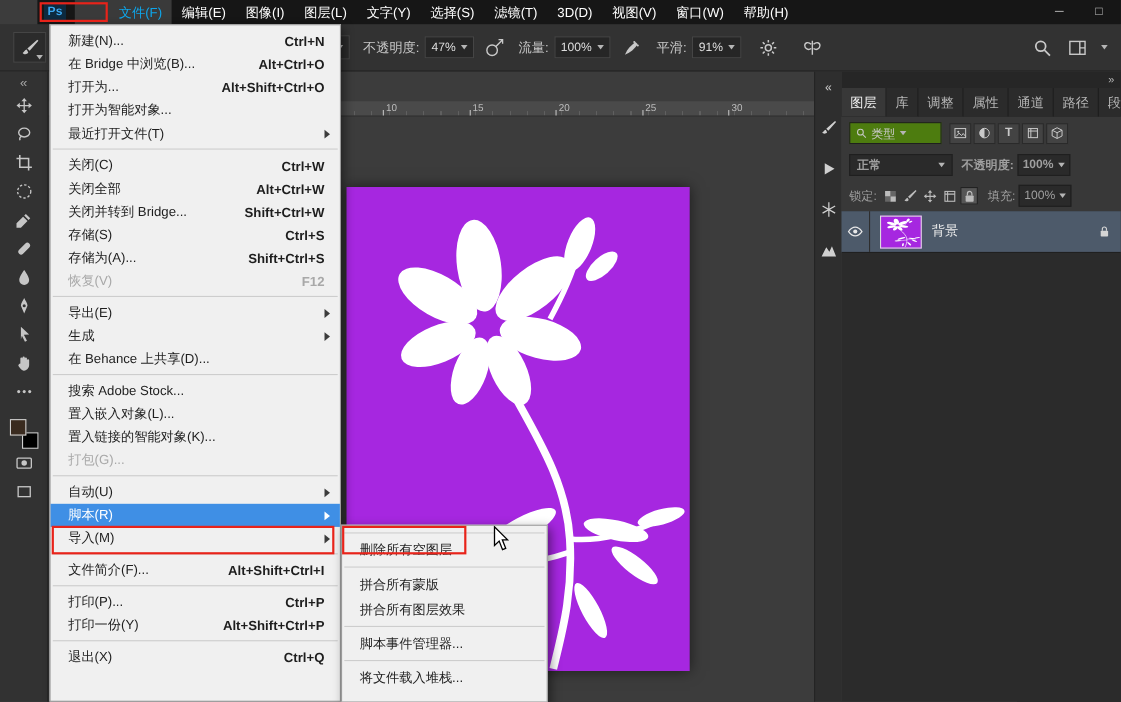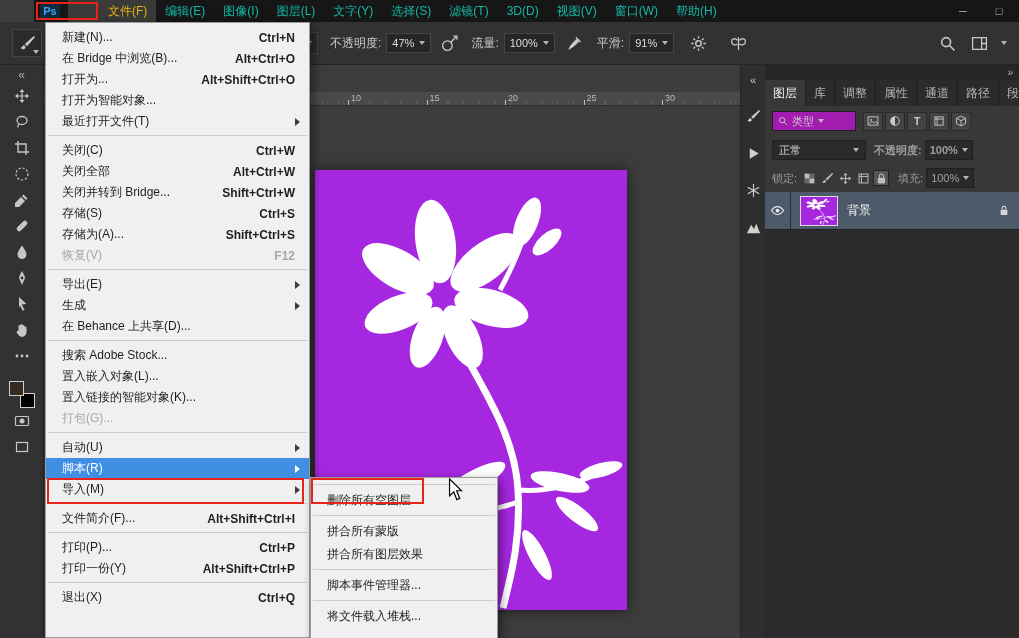--- a/index.html
+++ b/index.html
@@ -6,22 +6,22 @@
     font-family:"Liberation Sans","DejaVu Sans",sans-serif;background:#3c3c3c;position:relative;}
   *{box-sizing:border-box;}
   svg{display:block;}
 
   
   .titlebar{position:absolute;left:0;top:0;width:1019px;height:22px;background:#161616;
     display:flex;align-items:center;z-index:30;margin-left:34px;}
   .ps-logo{width:20px;height:18px;margin:2px 8px 2px 6px;background:#0d2a3f;color:#3ba7f0;
     font-size:11px;font-weight:bold;display:flex;align-items:center;justify-content:center;border-radius:2px;}
   .menubar{display:flex;height:22px;}
-  .mb-item{color:#14b8a6;font-size:12px;padding:0 9px;line-height:22px;white-space:nowrap;cursor:default;}
-  .mb-item.active{background:#3a3a3a;color:#eab308;padding-left:40px;}
+  .mb-item{color:#ffffff;font-size:12px;padding:0 9px;line-height:22px;white-space:nowrap;cursor:default;}
+  .mb-item.active{background:#3a3a3a;color:#0ea5e9;padding-left:40px;}
   .win-controls{margin-left:auto;display:flex;}
   .win-btn{width:36px;height:22px;color:#c0c0c0;font-size:11px;display:flex;align-items:center;justify-content:center;}
 
   
   .optionsbar{position:absolute;left:0;top:22px;width:1019px;height:43px;background:#323232;
     border-bottom:1px solid #242424;display:flex;align-items:center;padding:0 12px;z-index:10;}
   .opt-icon{color:#c9c9c9;width:20px;height:20px;display:inline-flex;align-items:center;justify-content:center;flex:none;}
   .opt-icon svg{width:17px;height:17px;}
   .opt-label{color:#c9c9c9;font-size:12px;margin:0 5px 0 12px;white-space:nowrap;flex:none;}
   .opt-field{background:#262626;border:1px solid #454545;height:20px;display:flex;align-items:center;
@@ -69,21 +69,21 @@
   .panel-header{height:15px;background:#262626;position:relative;}
   .collapse-ic{position:absolute;right:6px;top:0;color:#b5b5b5;font-size:10px;line-height:15px;}
   .panel-tabs{display:flex;height:26px;background:#232323;overflow:hidden;}
   .ptab{padding:0 8px;line-height:26px;font-size:12px;color:#b5b5b5;white-space:nowrap;
     border-right:1px solid #1d1d1d;background:#2b2b2b;}
   .ptab.active{background:#383838;color:#f0f0f0;}
   .panel-row{display:flex;align-items:center;padding:0 7px;}
   .filter-row{height:30px;}
   .blend-row{height:28px;font-weight:bold;}
   .lock-row{height:28px;}
-  .search-box{display:flex;align-items:center;background:#a21caf;border:1px solid #1f1f1f;height:20px;
+  .search-box{display:flex;align-items:center;background:#4d7c0f;border:1px solid #1f1f1f;height:20px;
     padding:0 5px;gap:4px;color:#c9c9c9;font-size:11px;width:84px;}
   .search-box svg{width:10px;height:10px;}
   .f-icons{display:flex;margin-left:5px;}
   .f-icon{width:20px;height:19px;background:#434343;border:1px solid #2a2a2a;color:#c9c9c9;
     display:flex;align-items:center;justify-content:center;margin-left:2px;font-size:11px;font-weight:bold;}
   .f-icon svg{width:12px;height:12px;}
   .dropdown{background:#2a2a2a;border:1px solid #1f1f1f;height:20px;display:flex;align-items:center;
     justify-content:space-between;padding:0 6px;color:#9f9f9f;font-size:11px;width:94px;}
   .p-label{color:#9f9f9f;font-size:11px;margin:0 3px 0 8px;white-space:nowrap;}
   .p-field{background:#2a2a2a;border:1px solid #1f1f1f;height:20px;display:flex;align-items:center;

